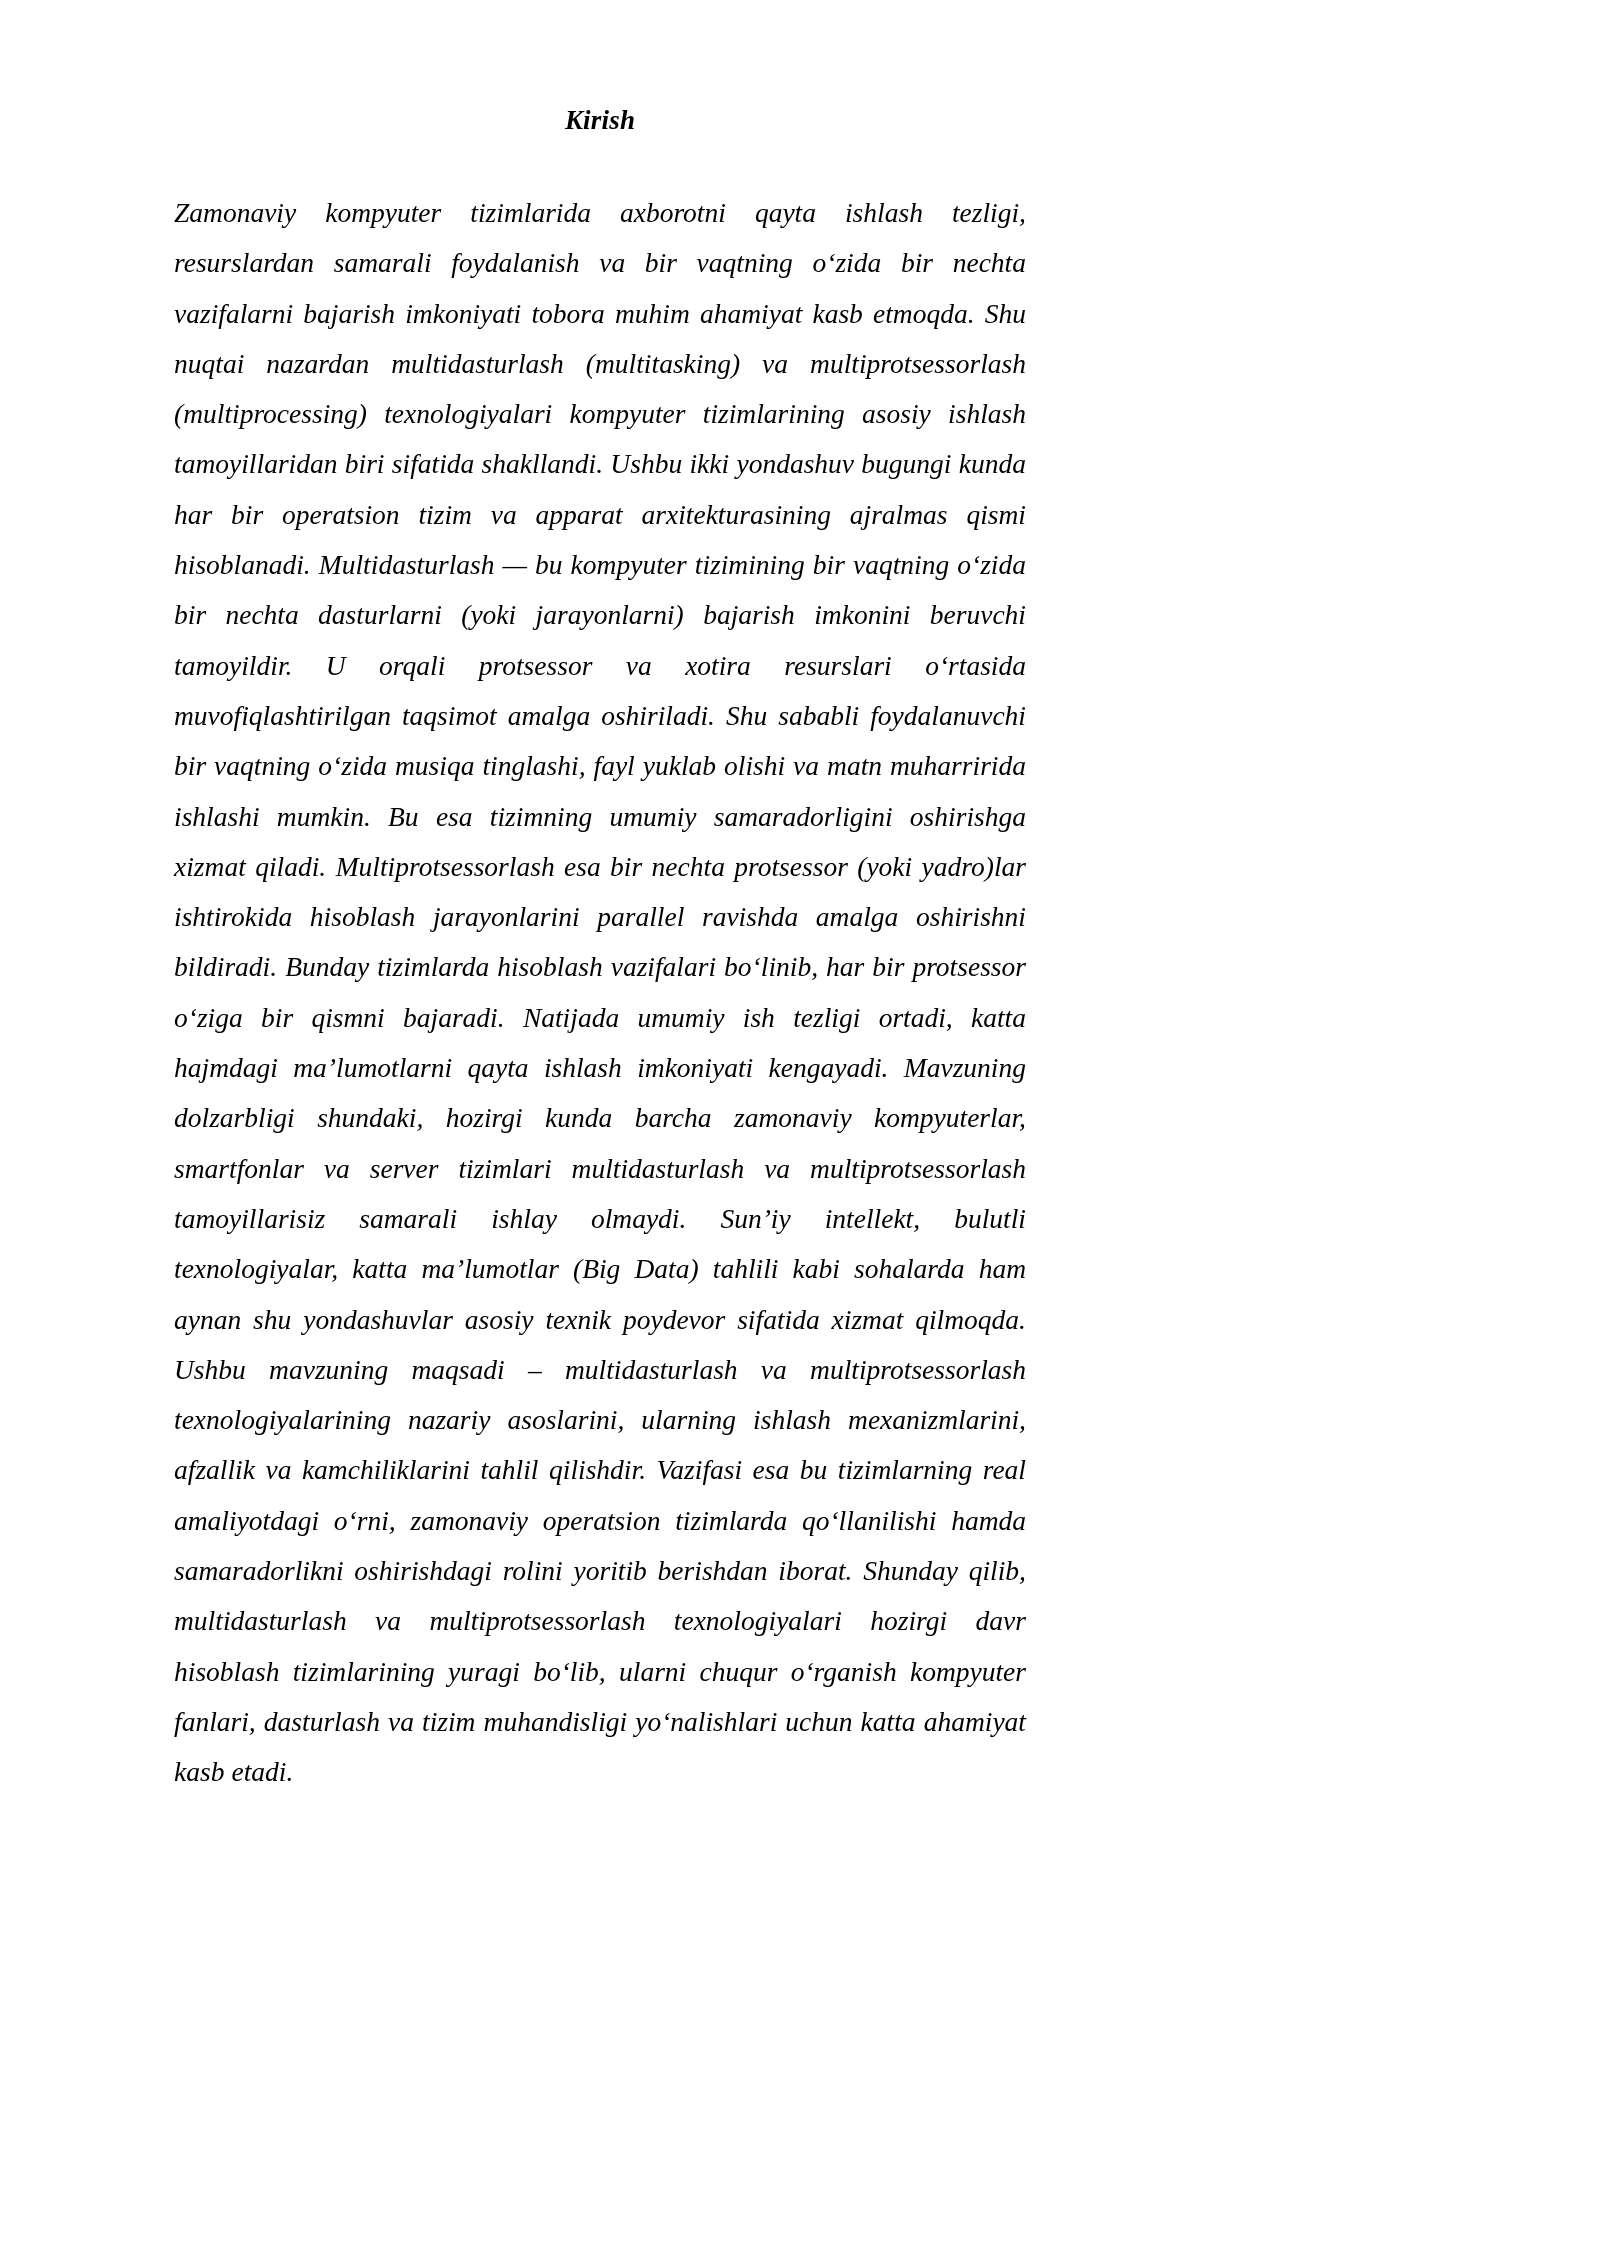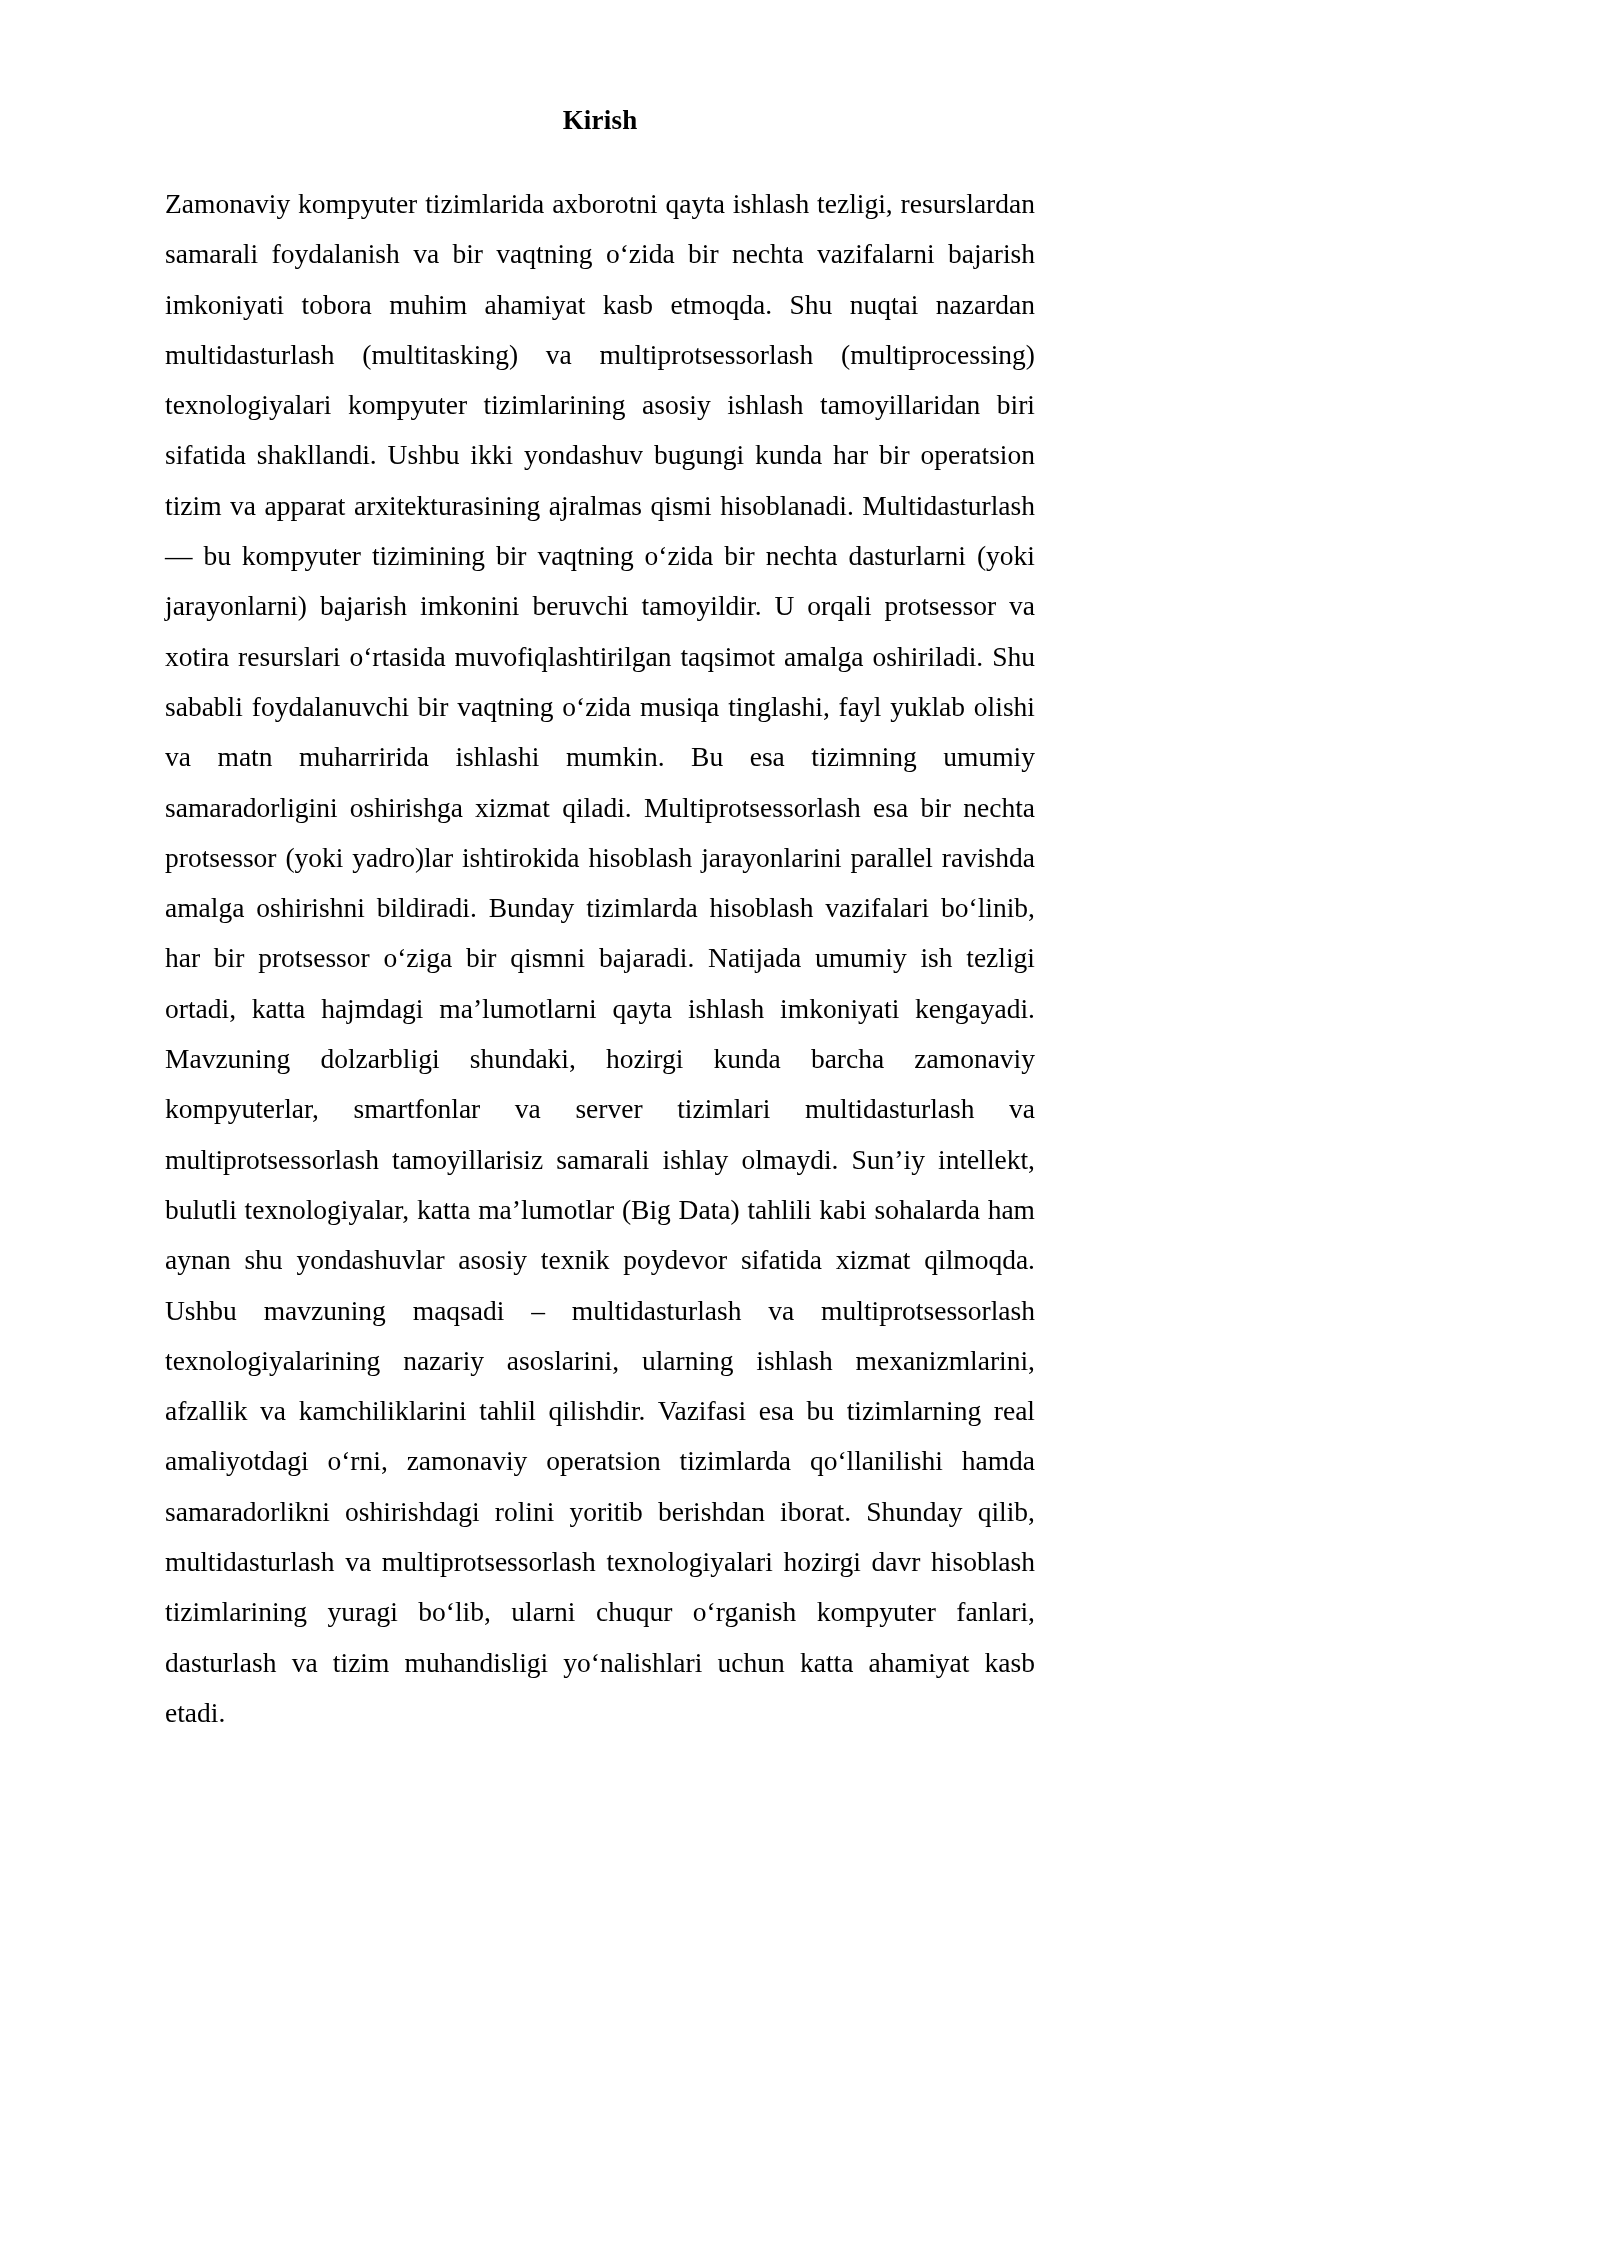--- a/index.html
+++ b/index.html
@@ -8,20 +8,21 @@
     background: #ffffff;
   }
   .page {
     position: relative;
     width: 1600px;
     height: 2262px;
     background: #ffffff;
     margin: 0 auto;
     overflow: hidden;
     box-sizing: border-box;
+    font-style: italic;
   }
   .content {
     position: absolute;
     left: 157px;
     top: 0;
     width: 886px;
   }
   .doc-title {
     font-family: "Liberation Serif", "DejaVu Serif", serif;
     font-size: 27px;
@@ -32,21 +33,21 @@
     padding-top: 105px;
     letter-spacing: 0.2px;
   }
   .body-text {
     font-family: "Liberation Serif", "DejaVu Serif", serif;
     font-size: 27.5px;
     line-height: 50.3px;
     color: #000000;
     text-align: justify;
     text-justify: inter-word;
-    margin: 8px;
+    margin: 17px;
     padding-top: 35px;
     hyphens: none;
     -webkit-hyphens: none;
     word-spacing: 0.2px;
   }
 </style>
 </head>
 <body>
 
 <div class="page">

